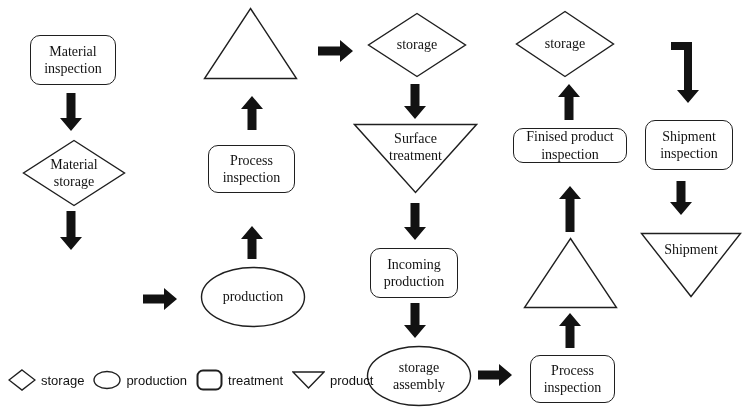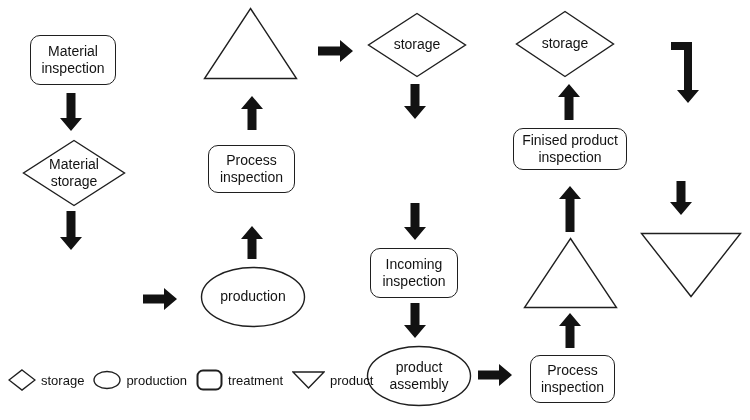--- a/index.html
+++ b/index.html
@@ -9,21 +9,21 @@
   }
   .node { position:absolute; }
   .node svg { position:absolute; left:0; top:0; display:block; }
   .shape-fill { fill:#ffffff; stroke:#1f1f1f; stroke-width:1.4; }
   .rrect {
     position:absolute; inset:0; background:#ffffff;
     border:1.5px solid #1f1f1f; border-radius:10px; box-sizing:border-box;
   }
   .lbl {
     position:absolute; inset:2px; display:flex; align-items:center; justify-content:center;
-    text-align:center; font-size:14px; line-height:1.22; z-index:2;
+    text-align:center; font-size:14px; line-height:1.22; z-index:2;font-family:Liberation Serif, serif;
   }
   .lbl.top { align-items:flex-start; }
   .arr { position:absolute; display:block; }
   .arr polygon, .arr path { fill:#121212; }
   .legend {
     position:absolute; left:8px; top:365px; height:30px;
     display:flex; align-items:center; gap:5px; font-size:13px;
   }
   .legend svg { display:block; }
   .legend .ltext { margin-right:4px; white-space:nowrap; }
@@ -92,39 +92,45 @@
     <svg width="100" height="66">
         <polygon class="shape-fill" points="50,1.5 98.5,33 50,64.5 1.5,33"></polygon>
       </svg>
     <div class="lbl">storage</div>
   </div>
 
   <svg class="arr" style="left:404px;top:84px" width="22" height="35">
       <polygon points="6.5,0 15.5,0 15.5,22 22,22 11,35 0,22 6.5,22"></polygon>
     </svg>
 
+  <div class="node" style="left:353px;top:123px;width:125px;height:71px">
+    <svg width="125" height="71">
+        <polygon class="shape-fill" points="1.5,1.5 123.5,1.5 62.5,69.5"></polygon>
+      </svg>
+    <div class="lbl top" style="left:24px;right:24px;top:7px">Surface treatment</div>
+  </div>
 
   <svg class="arr" style="left:404px;top:203px" width="22" height="37">
       <polygon points="6.5,0 15.5,0 15.5,24 22,24 11,37 0,24 6.5,24"></polygon>
     </svg>
 
   <div class="node" style="left:370px;top:248px;width:88px;height:50px">
     <div class="rrect"></div>
-    <div class="lbl">Incoming inspection</div>
+    <div class="lbl">Incoming production</div>
   </div>
 
   <svg class="arr" style="left:404px;top:303px" width="22" height="35">
       <polygon points="6.5,0 15.5,0 15.5,22 22,22 11,35 0,22 6.5,22"></polygon>
     </svg>
 
   <div class="node" style="left:366px;top:345px;width:106px;height:62px">
     <svg width="106" height="62">
         <ellipse class="shape-fill" cx="53" cy="31" rx="51.5" ry="29.5"></ellipse>
       </svg>
-    <div class="lbl" style="left:13px;right:13px">product assembly</div>
+    <div class="lbl" style="left:13px;right:13px">storage assembly</div>
   </div>
 
   <svg class="arr" style="left:478px;top:364px" width="34" height="22">
       <polygon points="0,6.5 21,6.5 21,0 34,11 21,22 21,15.5 0,15.5"></polygon>
     </svg>
 
   <div class="node" style="left:530px;top:355px;width:85px;height:48px">
     <div class="rrect"></div>
     <div class="lbl">Process inspection</div>
   </div>
@@ -136,49 +142,54 @@
   <div class="node" style="left:523px;top:237px;width:95px;height:72px">
     <svg width="95" height="72">
         <polygon class="shape-fill" points="47.5,1.5 93.5,70.5 1.5,70.5"></polygon>
       </svg>
   </div>
 
   <svg class="arr" style="left:559px;top:186px" width="22" height="46">
       <polygon points="11,0 22,13 15.5,13 15.5,46 6.5,46 6.5,13 0,13"></polygon>
     </svg>
 
-  <div class="node" style="left:513px;top:128px;width:114px;height:42px">
+  <div class="node" style="left:513px;top:128px;width:114px;height:35px">
     <div class="rrect"></div>
     <div class="lbl">Finised product inspection</div>
   </div>
 
   <svg class="arr" style="left:558px;top:84px" width="22" height="36">
       <polygon points="11,0 22,13 15.5,13 15.5,36 6.5,36 6.5,13 0,13"></polygon>
     </svg>
 
   <div class="node" style="left:515px;top:10px;width:100px;height:68px">
     <svg width="100" height="68">
         <polygon class="shape-fill" points="50,1.5 98.5,34 50,66.5 1.5,34"></polygon>
       </svg>
     <div class="lbl">storage</div>
   </div>
 
   <svg class="arr" style="left:671px;top:42px" width="30" height="62">
       <path d="M0,0 L21,0 L21,48 L28,48 L17,61 L6,48 L13,48 L13,8 L0,8 Z"></path>
     </svg>
 
+  <div class="node" style="left:645px;top:120px;width:88px;height:50px">
+    <div class="rrect"></div>
+    <div class="lbl">Shipment inspection</div>
+  </div>
 
   <svg class="arr" style="left:670px;top:181px" width="22" height="34">
       <polygon points="6.5,0 15.5,0 15.5,21 22,21 11,34 0,21 6.5,21"></polygon>
     </svg>
 
   <div class="node" style="left:640px;top:232px;width:102px;height:66px">
     <svg width="102" height="66">
         <polygon class="shape-fill" points="1.5,1.5 100.5,1.5 51,64.5"></polygon>
       </svg>
+    <div class="lbl top" style="top:9px">Shipment</div>
   </div>
 
   <div class="legend">
     <svg width="28" height="22">
         <polygon class="shape-fill" points="14,1 27,11 14,21 1,11"></polygon>
       </svg>
     <span class="ltext">storage</span>
     <svg width="28" height="20">
         <ellipse class="shape-fill" cx="14" cy="10" rx="13" ry="8.5"></ellipse>
       </svg>

